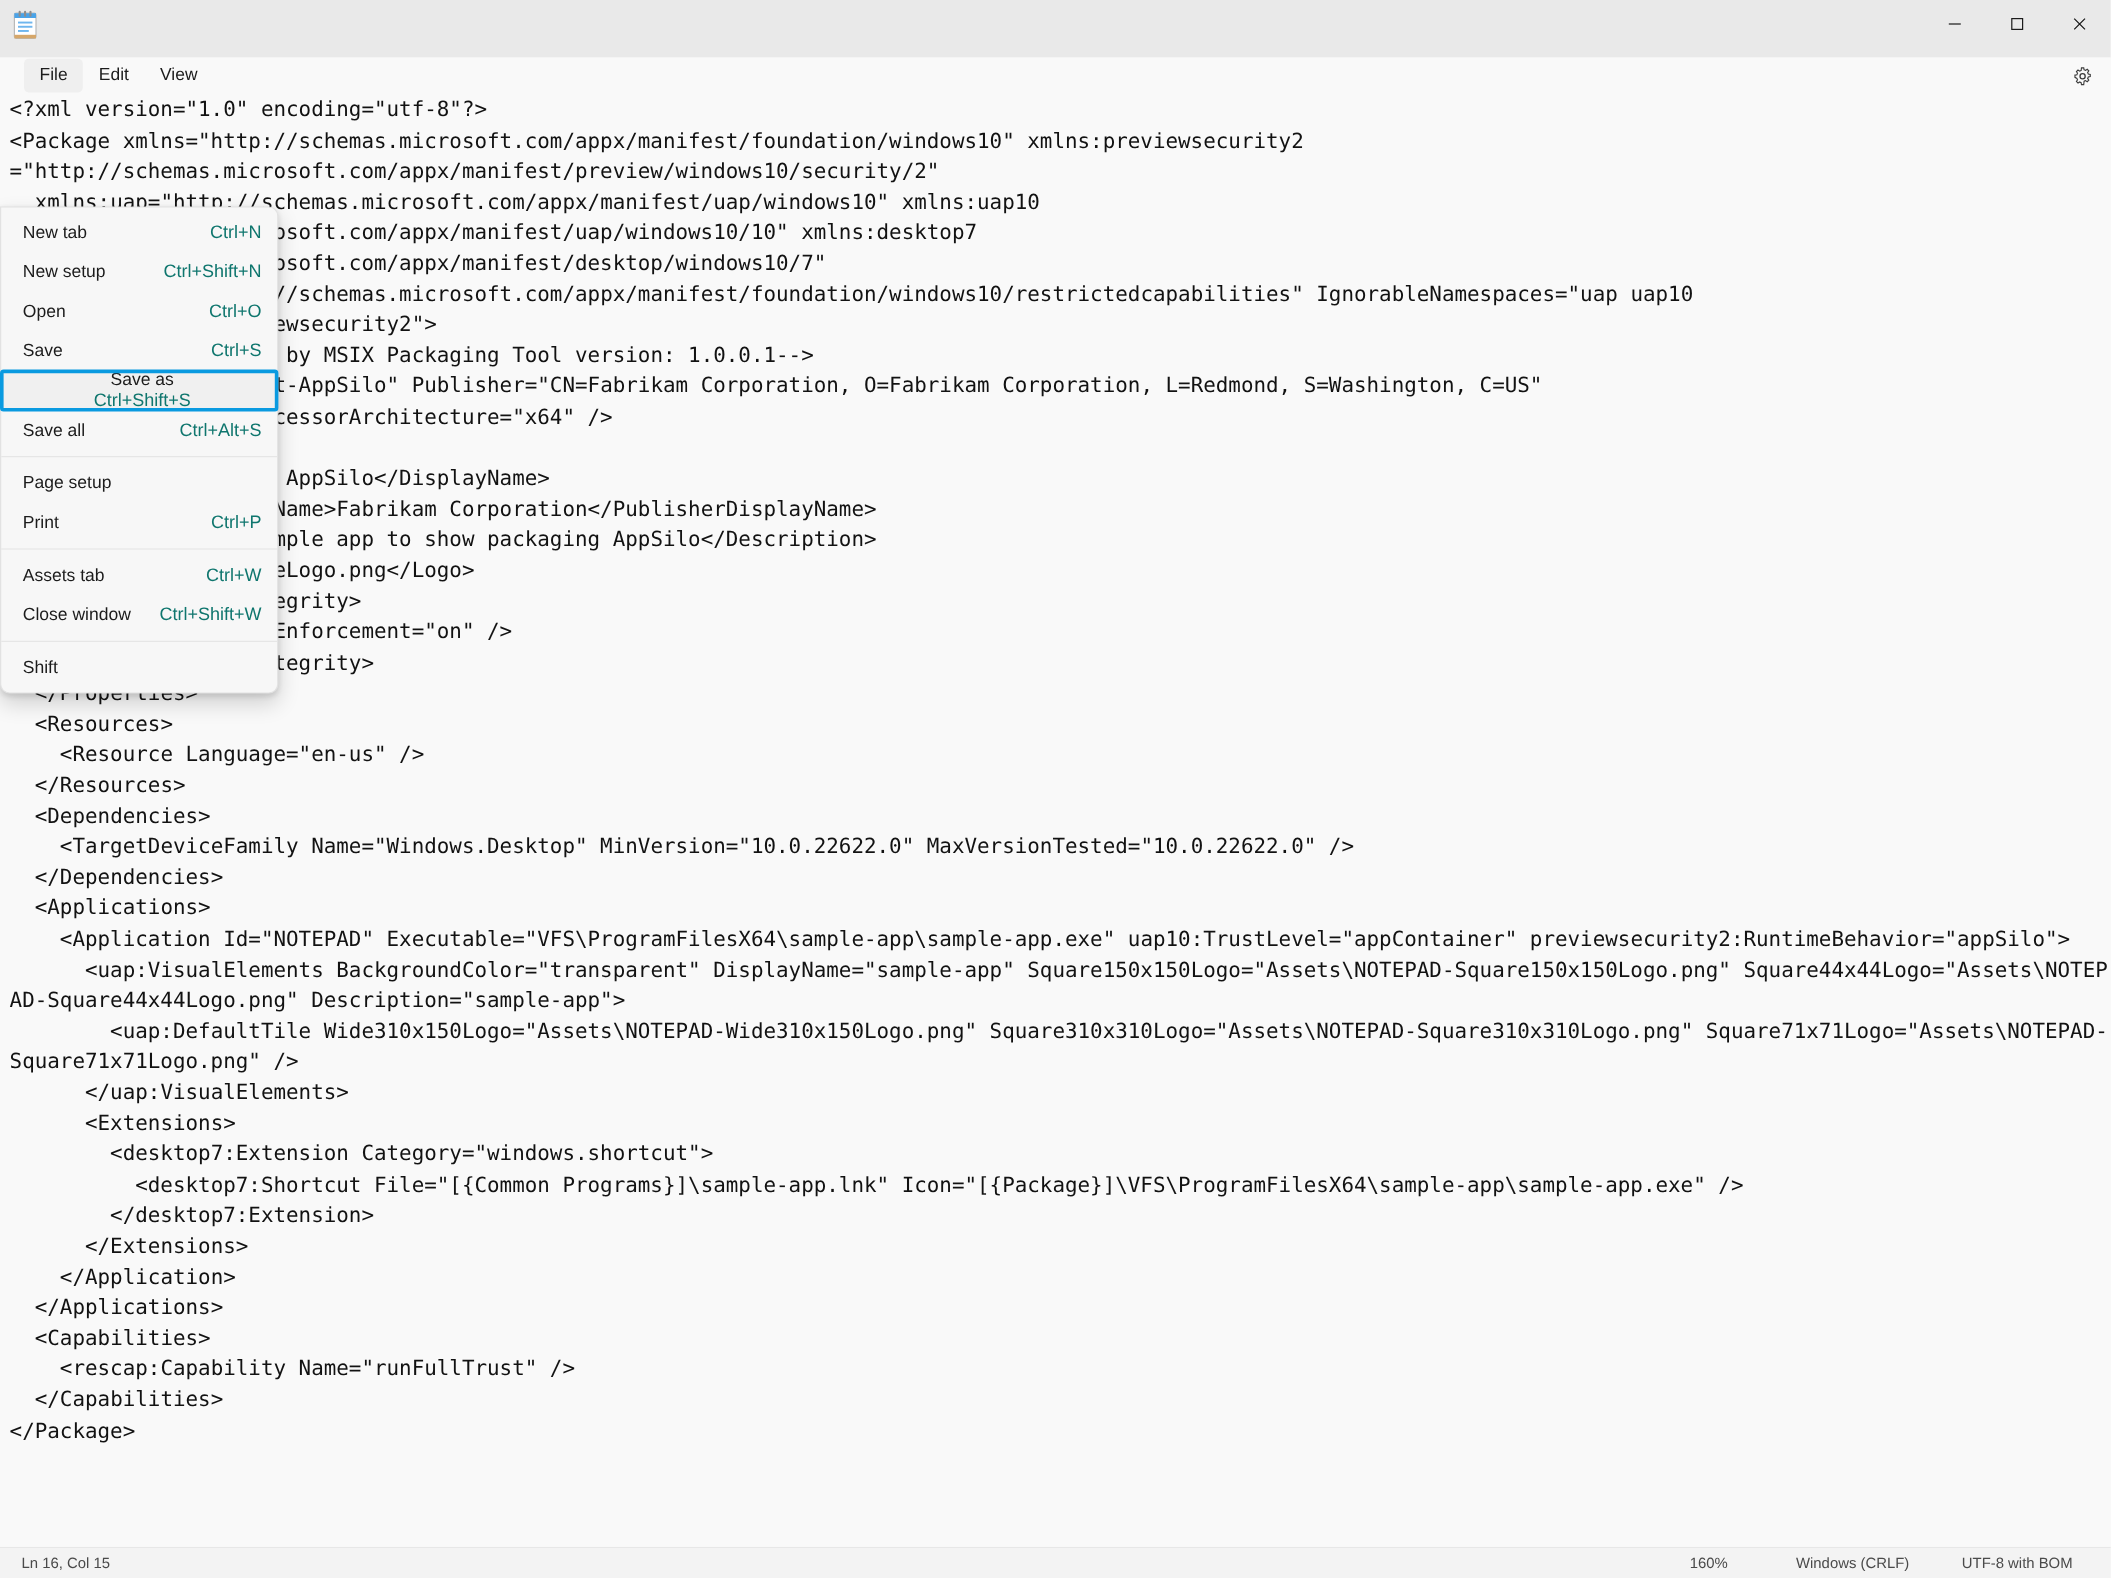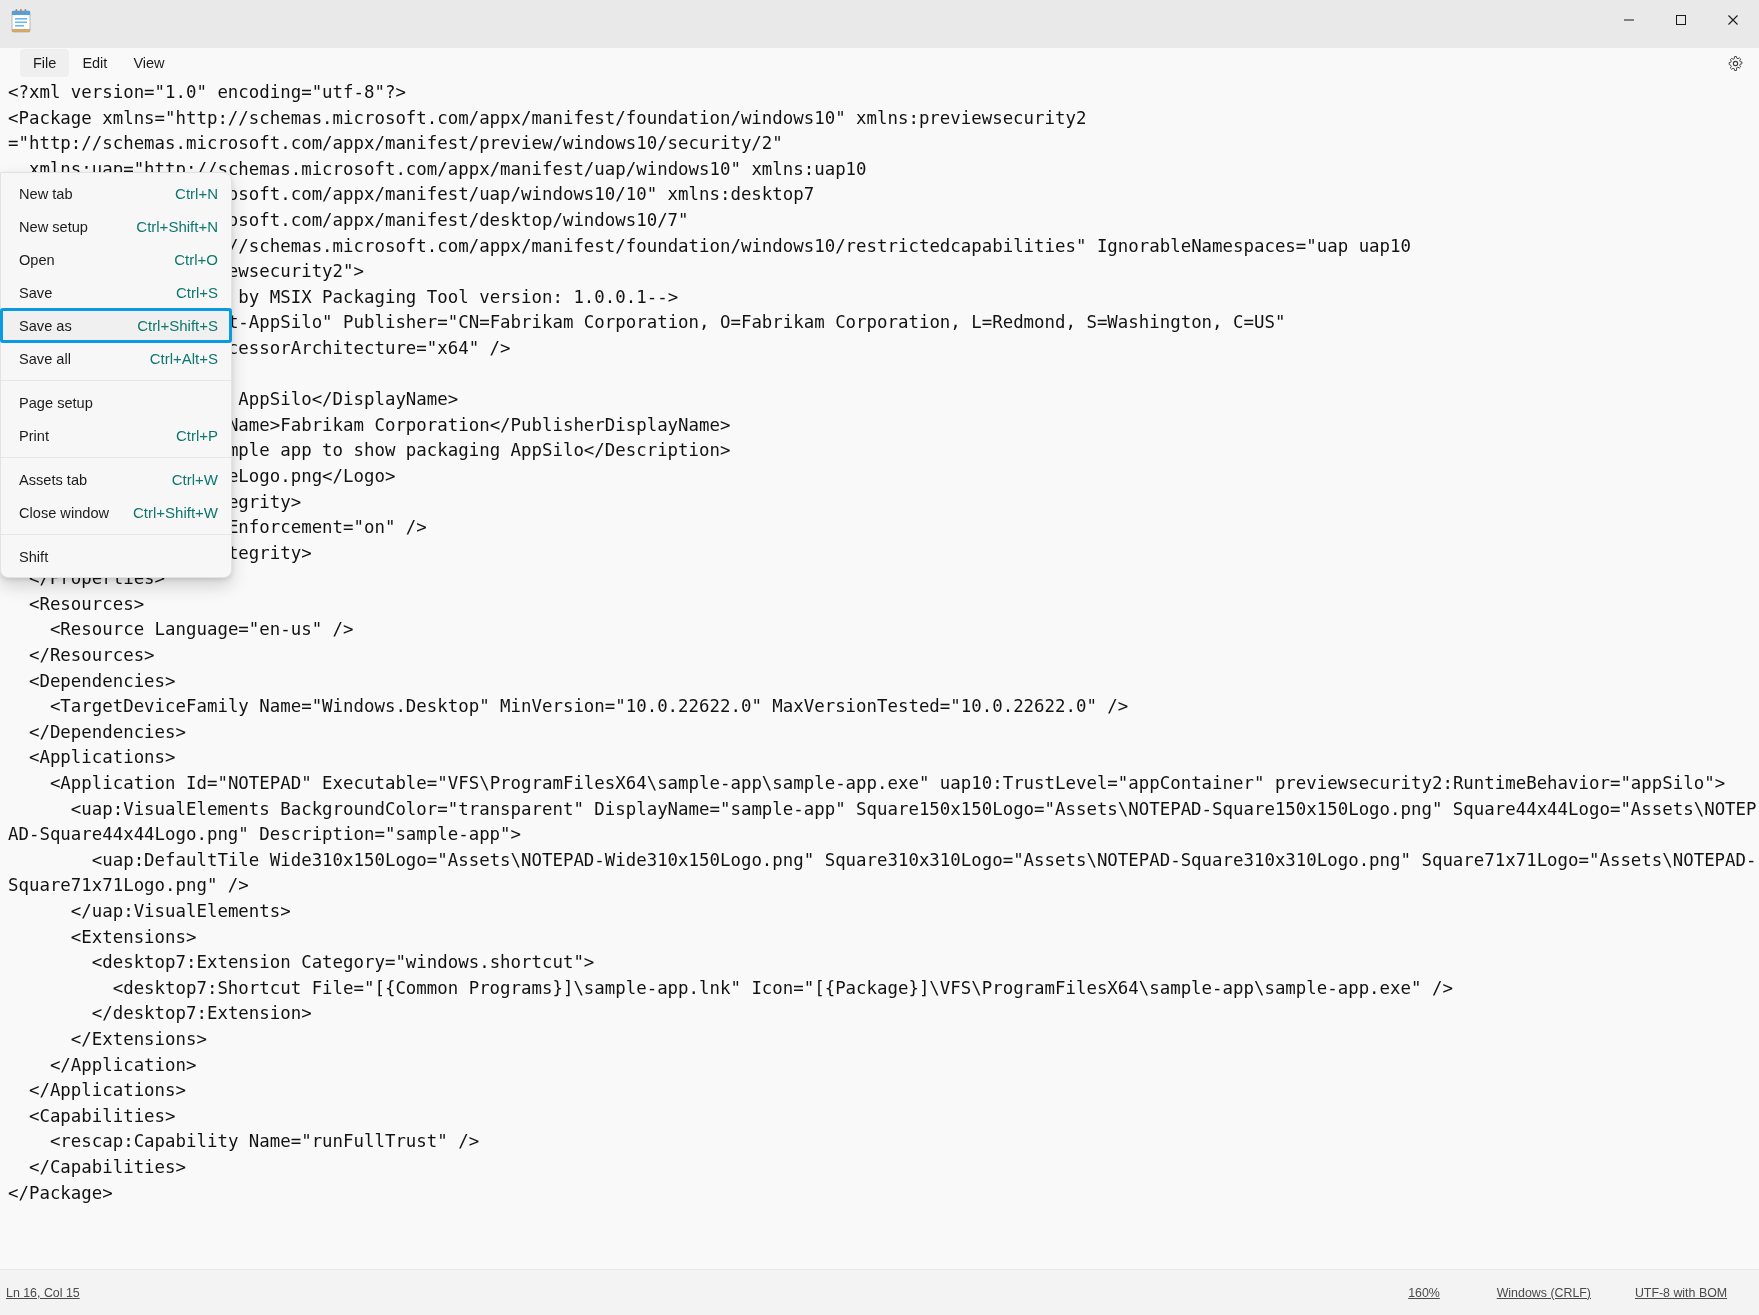--- a/index.html
+++ b/index.html
@@ -164,39 +164,39 @@
   .mi-accel {
     font-size: 15px;
     color: #0f766e;
     white-space: nowrap;
   }
   .mi.selected {
     background: #f0f0f0;
     outline: 3px solid #0a9ae0;
     outline-offset: -2px;
     border-radius: 2px;
+    flex-direction: column;
   }
   .mi-sep {
     height: 1px;
     background: #e6e6e6;
     margin: 5px 0;
   }
 
   
   .statusbar {
-    height: 46px;
+    height: 26px;
     background: #f3f3f3;
     border-top: 1px solid #e7e7e7;
     display: flex;
     align-items: center;
     font-size: 12.4px;
     color: #4a4a4a;
     flex: 0 0 auto;
-    padding-left: 6px;
-    text-decoration: underline;
+    padding-left: 18px;
   }
   .sb-left { flex: 0 0 auto; }
   .sb-spacer { flex: 1 1 auto; }
   .sb-item {
     padding: 0 18px;
     white-space: nowrap;
   }
   .sb-item.zoom { min-width: 70px; text-align: center; }
   .sb-item.eol { min-width: 150px; text-align: right;}
   .sb-item.enc { min-width: 150px; text-align: center; padding-right: 24px;}

